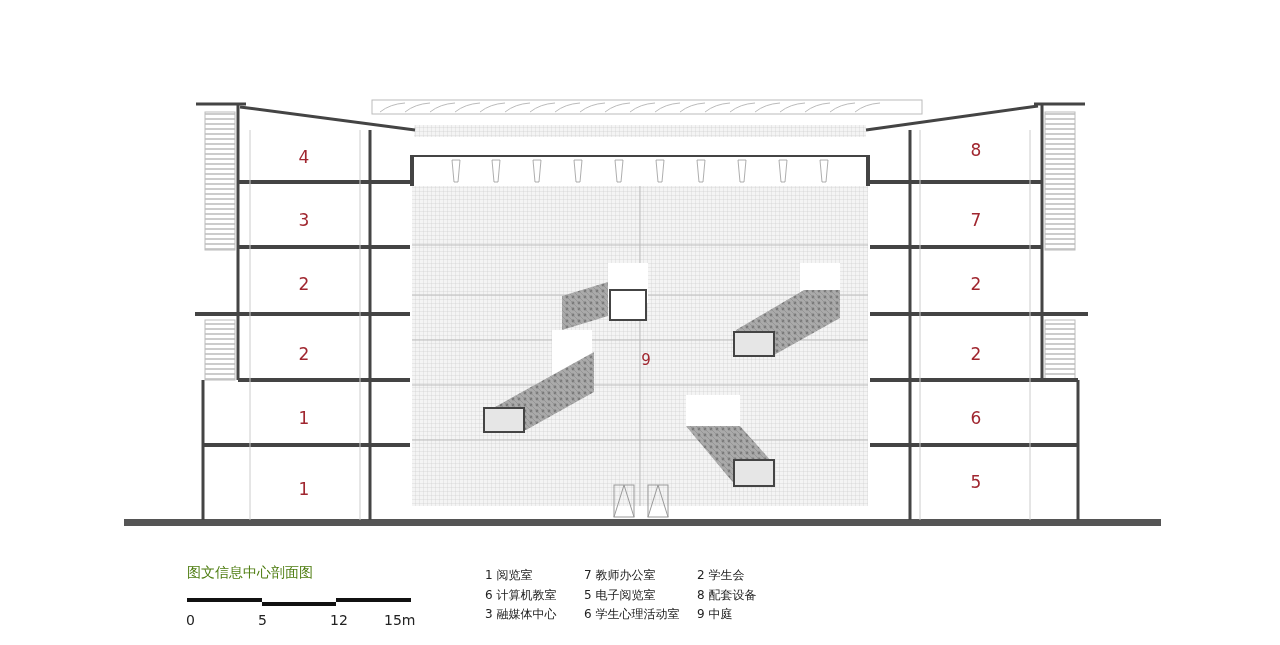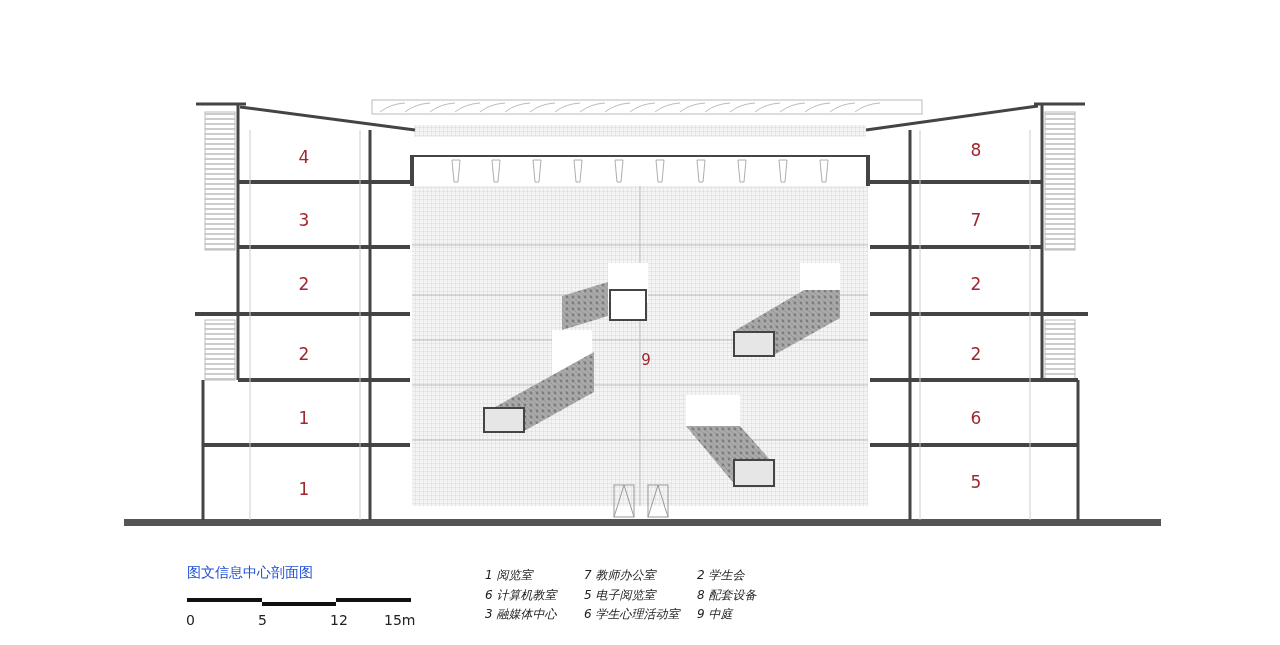--- a/index.html
+++ b/index.html
@@ -1,22 +1,22 @@
 <!DOCTYPE html>
 <html><head>
 <meta charset="utf-8">
 <style>
   html,body{margin:0;padding:0;background:#fff;}
   body{width:1280px;height:645px;position:relative;overflow:hidden;font-family:"DejaVu Sans","Liberation Sans",sans-serif;}
   #drawing{position:absolute;left:0;top:0;width:1280px;height:645px;}
   .room-label{position:absolute;color:#a0262f;font-size:17px;transform:translate(-50%,-50%);font-family:"DejaVu Sans",sans-serif;}
-  .title{position:absolute;left:187px;top:564px;font-size:14px;color:#1d4ed8;}
+  .title{position:absolute;left:187px;top:564px;font-size:14px;color:#4d7c0f;}
   .scale-num{position:absolute;top:612px;font-size:14px;color:#222;}
   .legend{position:absolute;top:566px;font-size:12px;color:#222;line-height:19.5px;}
-  .legend div{white-space:nowrap;font-style:italic;}
+  .legend div{white-space:nowrap;}
 </style>
 </head>
 <body>
 
 <svg id="drawing" viewBox="0 0 1280 645" xmlns="http://www.w3.org/2000/svg">
   <defs>
     <pattern id="grid" width="4" height="4" patternUnits="userSpaceOnUse">
       <rect width="4" height="4" fill="#f4f4f4"></rect>
       <path d="M4 0V4M0 4H4" stroke="#c9c9c9" stroke-width="0.6"></path>
     </pattern>

